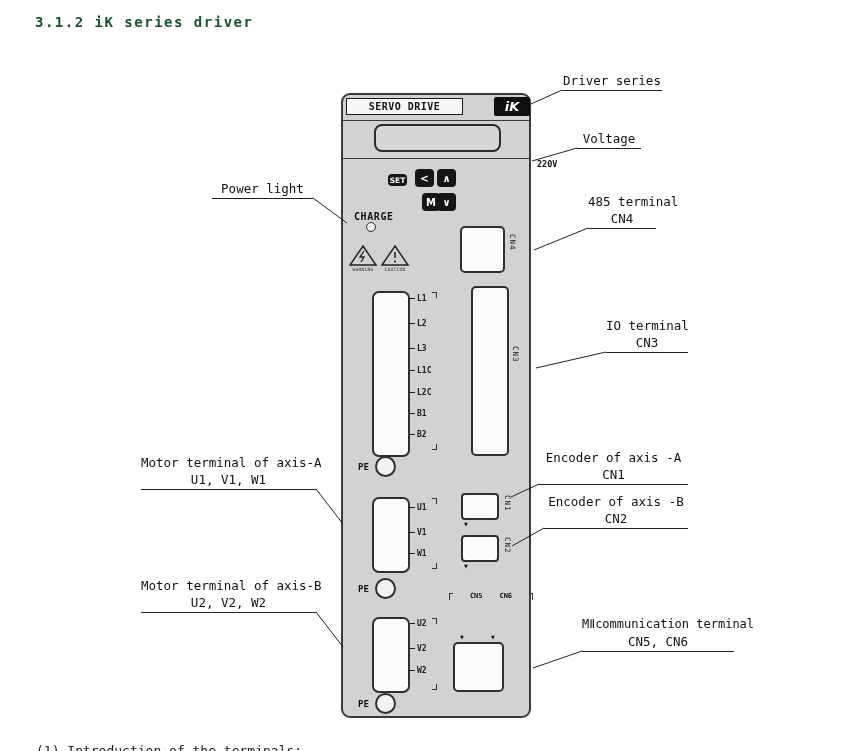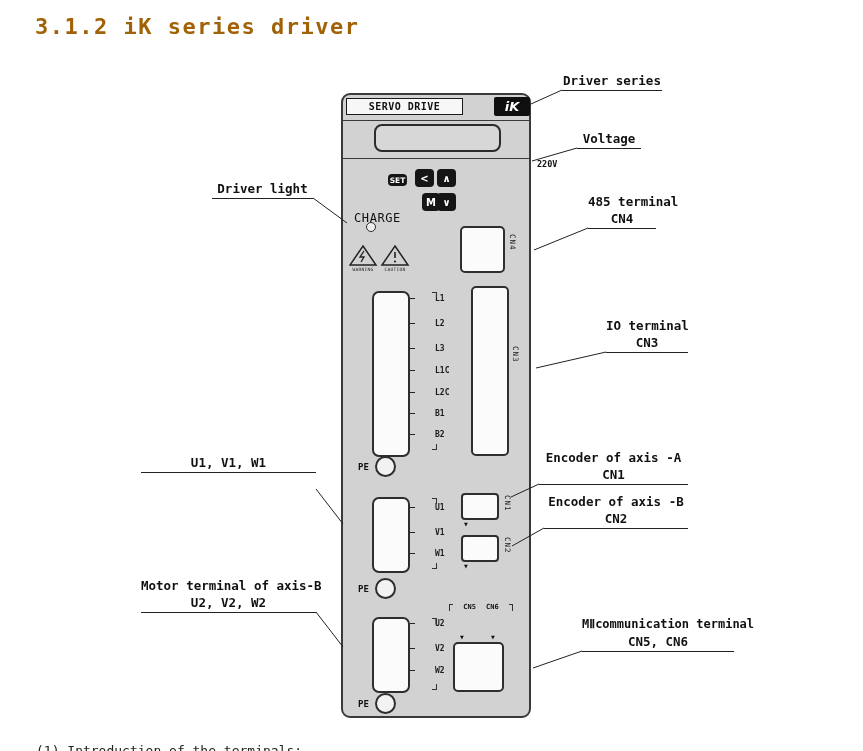--- a/index.html
+++ b/index.html
@@ -1,52 +1,52 @@
 <!DOCTYPE html>
 <html><head>
 <meta charset="utf-8">
 <style>
   * { box-sizing: border-box; margin: 0; padding: 0; }
   html, body { width: 863px; height: 751px; }
   body { background: #fff; font-family: "DejaVu Sans Mono", monospace; color: #111; position: relative; }
   .page { position: absolute; inset: 0; width: 863px; height: 751px; overflow: hidden; background: #fff; }
 
-  .title { position: absolute; left: 35px; top: 14px; font-size: 22px; font-weight: 700;
-           letter-spacing: 1.5px; color: #a16207; white-space: nowrap; }
+  .title { position: absolute; left: 35px; top: 14px; font-size: 14px; font-weight: 700;
+           letter-spacing: 1.5px; color: #14532d; white-space: nowrap; }
 
   .leaders { position: absolute; left: 0; top: 0; z-index: 6; pointer-events: none; }
 
   .callout { position: absolute; z-index: 7; text-align: center; font-size: 12.5px; line-height: 17px;
              padding-bottom: 1px; border-bottom: 1.2px solid #222; white-space: nowrap; color: #111; }
-  .callout .ln { display: block; font-weight: bold; }
+  .callout .ln { display: block; }
   .callout .tight { font-size: 12px; }
 
   .device { position: absolute; left: 341px; top: 93px; width: 190px; height: 625px;
             background: #d2d2d2; border: 2px solid #3a3a3a; border-radius: 9px; z-index: 1; }
   .dev-abs { position: absolute; }
   .brand { left: 3px; top: 3px; width: 117px; height: 17px; background: #f7f7f7;
            border: 1.5px solid #1a1a1a; display: flex; align-items: center; justify-content: center;
            font-size: 10px; font-weight: 700; letter-spacing: 0.5px; }
   .logo { left: 151px; top: 2px; width: 36px; height: 19px; background: #0f0f0f; color: #fff;
           display: flex; align-items: center; justify-content: center; font-size: 13px;
           font-weight: 700; font-style: italic; font-family: "DejaVu Sans", sans-serif; border-radius: 2px; }
   .hrline { left: 0; width: 100%; border-top: 1.5px solid #3a3a3a; height: 0; }
   .displaywin { left: 31px; top: 29px; width: 127px; height: 28px; border: 2px solid #2b2b2b;
                 border-radius: 8px; background: #d7d7d7; }
   .v220 { left: 155px; top: 64px; font-size: 8.5px; font-weight: 700; margin-left: 39px; }
   .dbtn { position: absolute; background: #151515; color: #fff; display: flex; align-items: center;
           justify-content: center; font-weight: 700; border-radius: 4px;
           font-family: "DejaVu Sans", sans-serif; }
-  .charge-label { left: 11px; top: 116px; font-size: 12px; letter-spacing: 0.6px; font-weight: 400; }
+  .charge-label { left: 11px; top: 116px; font-size: 10px; letter-spacing: 0.6px; font-weight: 700; }
   .led { left: 23px; top: 127px; width: 10px; height: 10px; border: 1.5px solid #2b2b2b;
          border-radius: 50%; background: #eee; }
   .warn-label { position: absolute; font-size: 4.5px; text-align: center; letter-spacing: 0.3px; color: #222; }
   .tblock { position: absolute; background: #fbfbfb; border: 2px solid #2e2e2e; border-radius: 7px; }
   .conn { position: absolute; background: #fbfbfb; border: 2px solid #2e2e2e; }
-  .pin { position: absolute; display: flex; align-items: center; gap: 20px; font-size: 8px;
+  .pin { position: absolute; display: flex; align-items: center; gap: 2px; font-size: 8px;
          font-weight: 700; color: #1a1a1a; }
   .tick { width: 5px; height: 1.5px; background: #222; display: block; }
   .ck-t { position: absolute; width: 5px; height: 6px; border-top: 1px solid #333; border-right: 1px solid #333; }
   .ck-b { position: absolute; width: 5px; height: 6px; border-bottom: 1px solid #333; border-right: 1px solid #333; }
   .vlabel { position: absolute; writing-mode: vertical-rl; font-size: 7.5px; letter-spacing: 1px; color: #222; }
   .pe-label { position: absolute; font-size: 9px; font-weight: 700; }
   .pe-circle { position: absolute; width: 21px; height: 21px; border: 2px solid #2e2e2e;
                border-radius: 50%; background: #f2f2f2; }
   .mark { position: absolute; font-size: 5px; line-height: 5px; color: #111;
           font-family: "DejaVu Sans", sans-serif; }
@@ -98,23 +98,24 @@
   <div class="callout" style="left:544px;top:493px;width:144px">
     <span class="ln">Encoder of axis -B</span>
     <span class="ln">CN2</span>
   </div>
   <div class="callout" style="left:582px;top:616px;width:152px">
     <span class="ln tight">MⅡcommunication terminal</span>
     <span class="ln">CN5, CN6</span>
   </div>
 
   <div class="callout" style="left:212px;top:180px;width:101px">
-    <span class="ln">Driver light</span>
+    <span class="ln">Power light</span>
   </div>
   <div class="callout" style="left:141px;top:454px;width:175px">
+    <span class="ln">Motor terminal of axis-A</span>
     <span class="ln">U1, V1, W1</span>
   </div>
   <div class="callout" style="left:141px;top:577px;width:175px">
     <span class="ln">Motor terminal of axis-B</span>
     <span class="ln">U2, V2, W2</span>
   </div>
 
   <div class="device">
 
     <div class="dev-abs brand">SERVO DRIVE</div>
@@ -223,21 +224,21 @@
         <i class="tick"></i>
         <span>V2</span>
       </div>
     <div class="pin" style="left:67px;top:571px">
         <i class="tick"></i>
         <span>W2</span>
       </div>
     <div class="ck-t" style="left:89px;top:523px"></div>
     <div class="ck-b" style="left:89px;top:589px"></div>
 
-    <div class="cn56-head" style="left:106px;top:508px;width:64px">
+    <div class="cn56-head" style="left:106px;top:497px;width:84px">
       <i class="ckl"></i>
         <span>CN5</span>
         <span>CN6</span>
         <i class="ckr"></i>
     </div>
     <span class="mark" style="left:117px;top:540px">▼</span>
     <span class="mark" style="left:148px;top:540px">▼</span>
     <div class="conn" style="left:110px;top:547px;width:51px;height:50px;border-radius:5px"></div>
 
     <span class="pe-label" style="left:15px;top:604px">PE</span>

